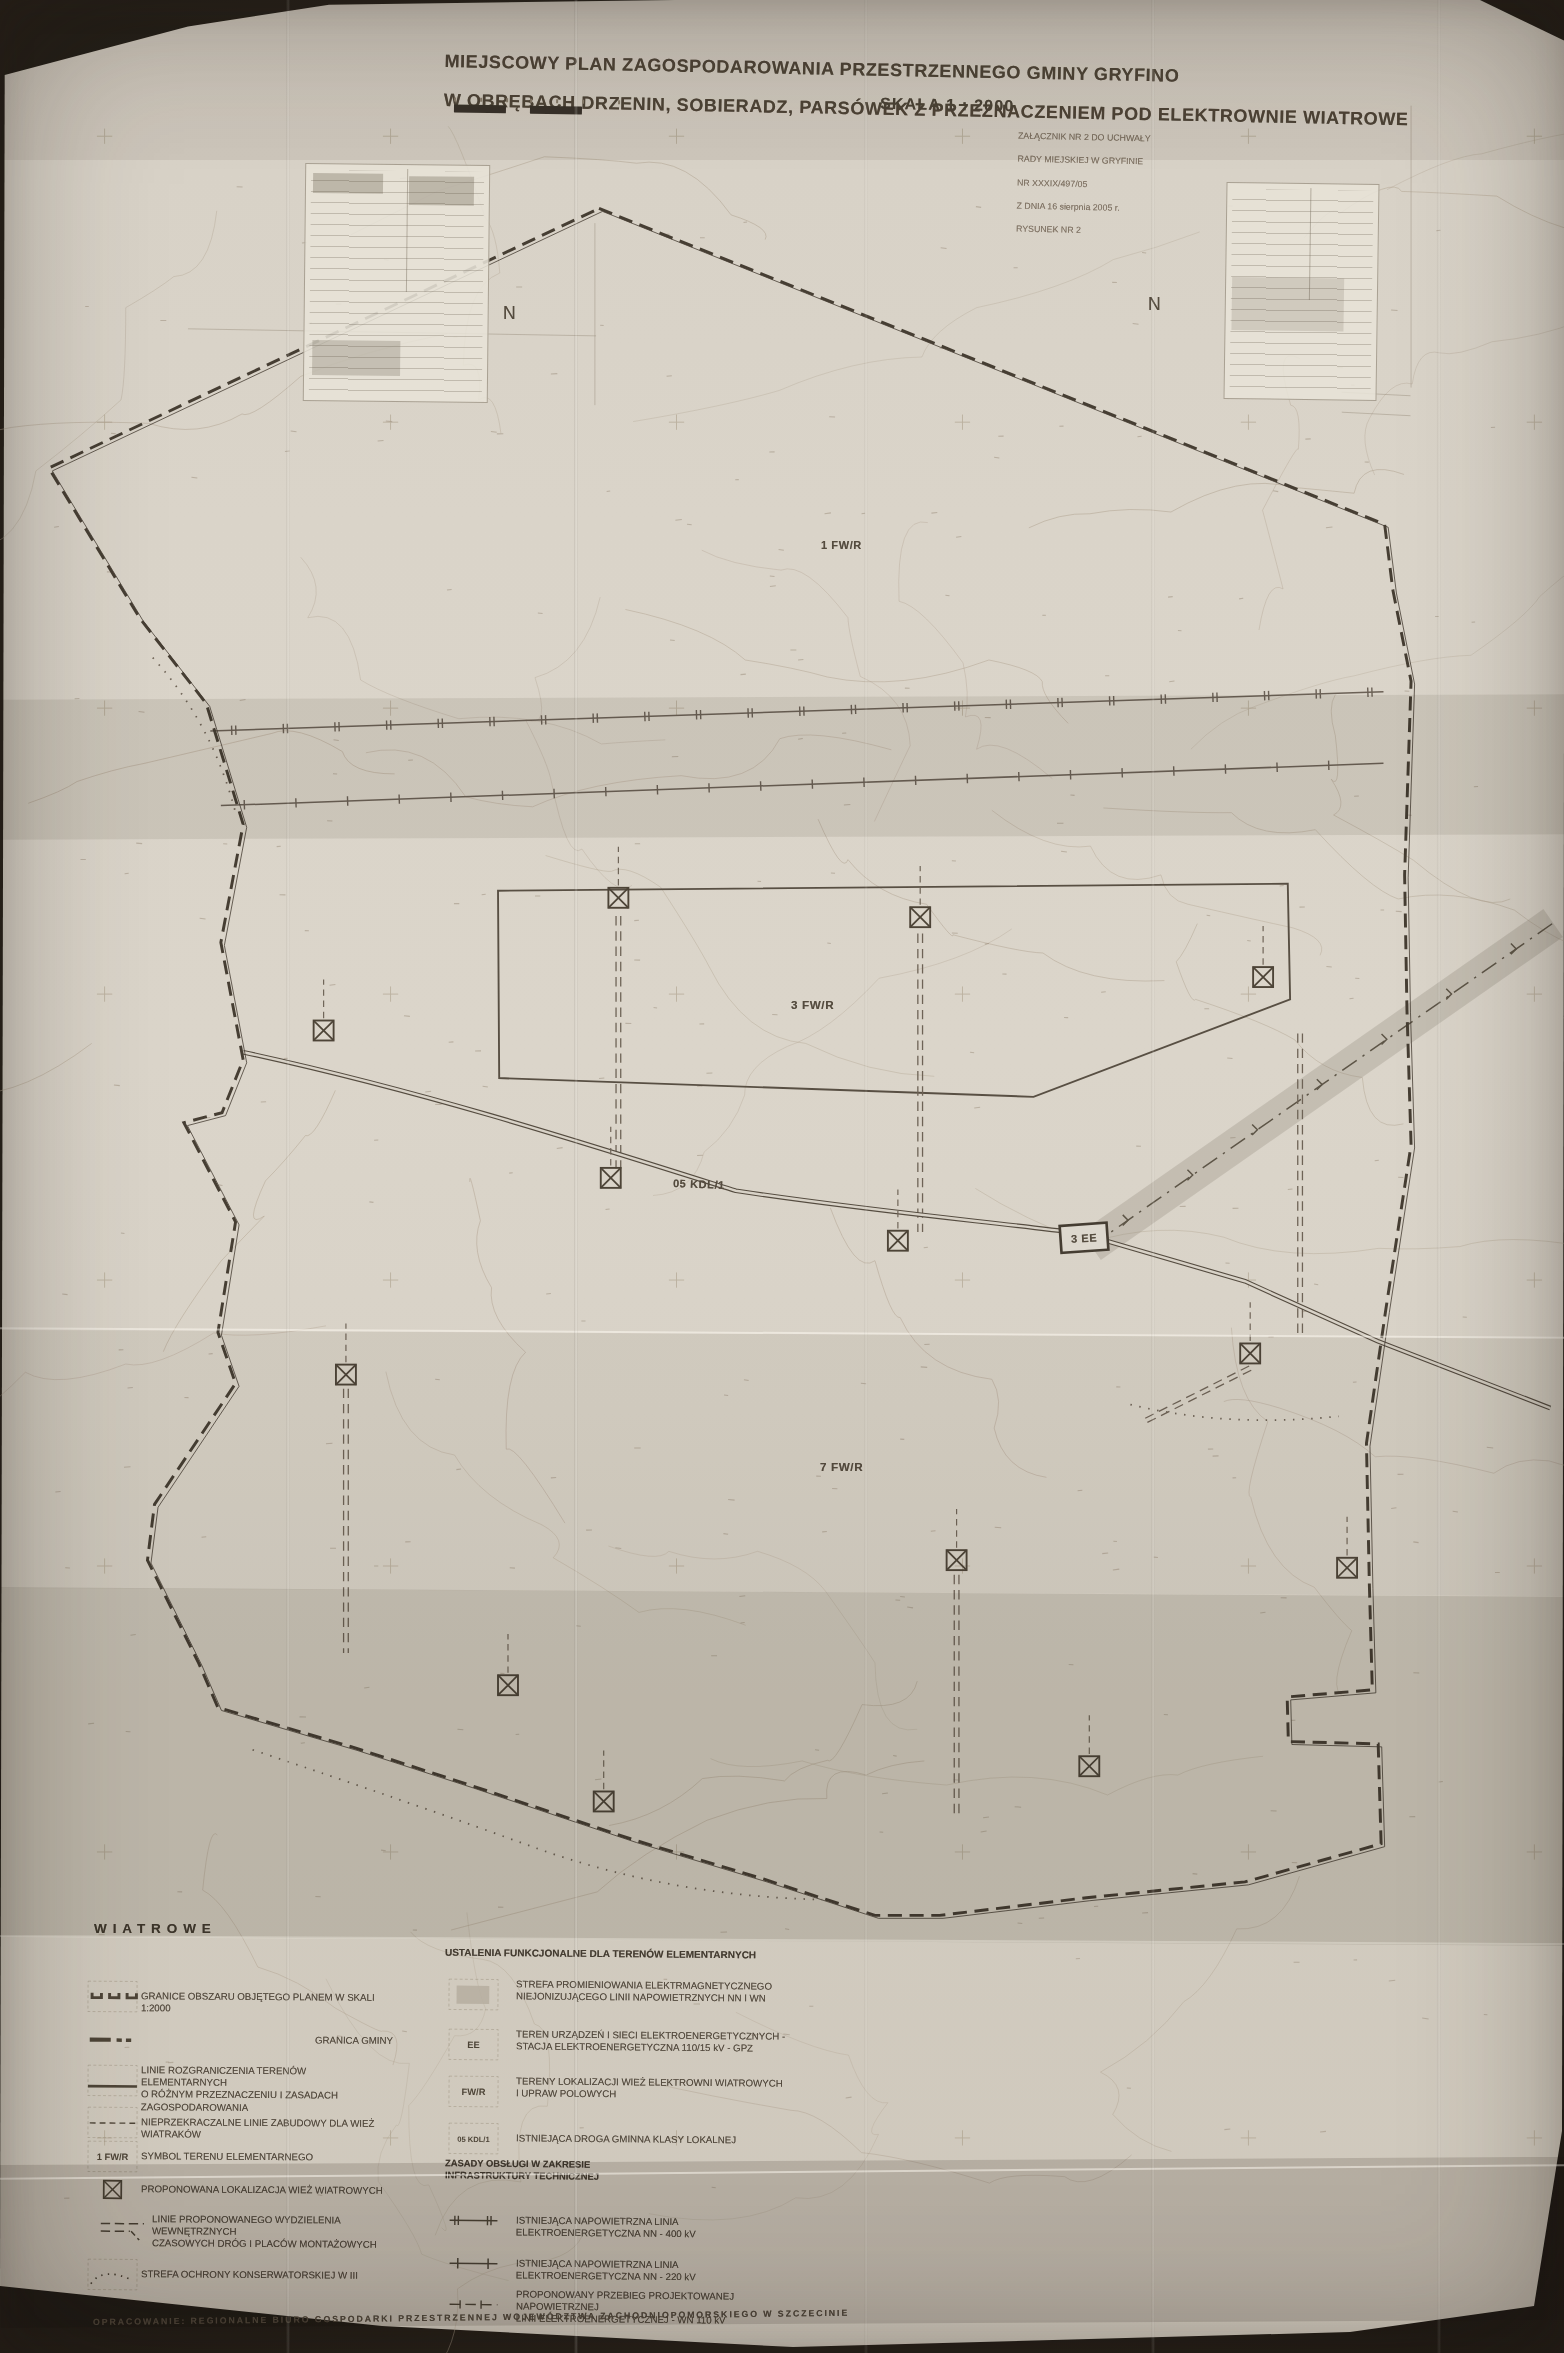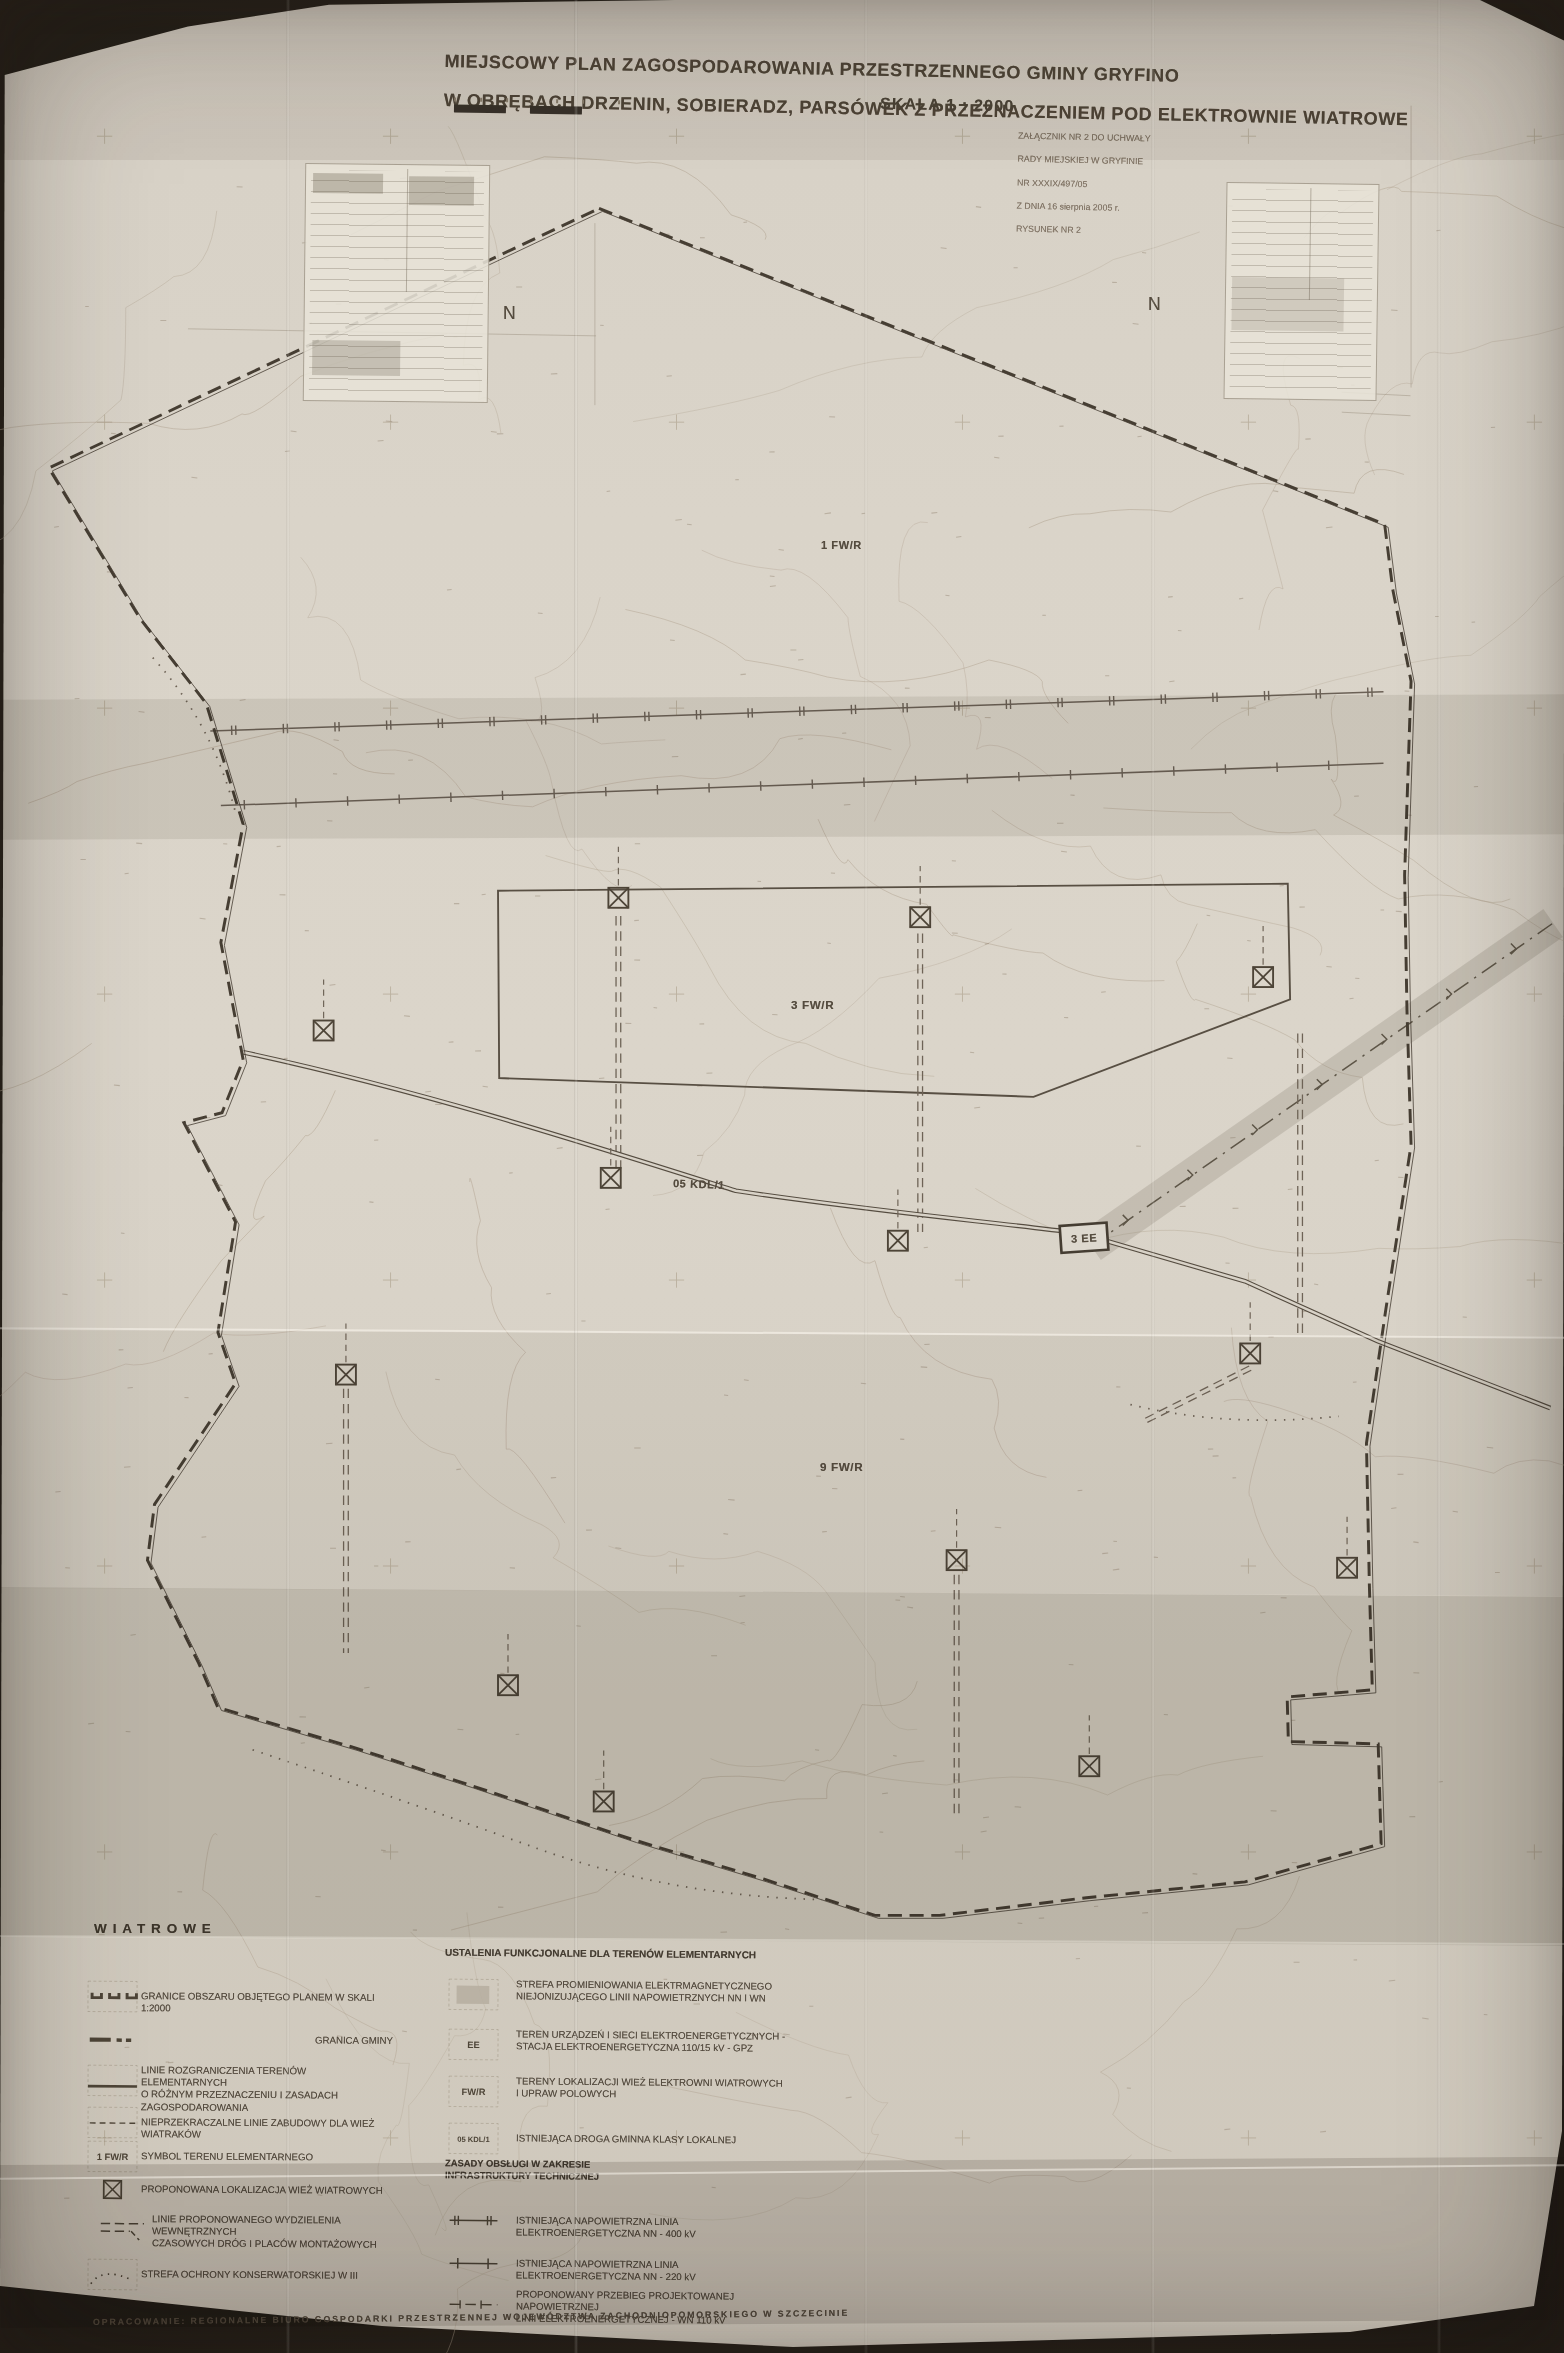--- a/index.html
+++ b/index.html
@@ -752,21 +752,21 @@
   </div>
 <div class="abs lbl legend-head" id="legend-right-header1" style="left:445px;top:1948px;font-size:10px;transform:rotate(.5deg);">USTALENIA FUNKCJONALNE DLA TERENÓW ELEMENTARNYCH</div>
 <div class="abs lbl legend-head" id="legend-right-header2" style="left:445px;top:2158px;font-size:9.4px;transform:rotate(.6deg);">ZASADY OBSŁUGI W ZAKRESIE
 INFRASTRUKTURY TECHNICZNEJ</div>
 
 <div id="credit-line" class="abs lbl">OPRACOWANIE:  REGIONALNE  BIURO  GOSPODARKI  PRZESTRZENNEJ  WOJEWÓDZTWA  ZACHODNIOPOMORSKIEGO  W  SZCZECINIE</div>
 
 <div id="map-labels">
     <div class="lbl" style="left: 821px; top: 539px; font-size: 11px; font-weight: bold; letter-spacing: 0.6px; transform: rotate(0deg); color: rgb(84, 75, 62);">1 FW/R</div>
     <div class="lbl" style="left: 791px; top: 998px; font-size: 11.7px; font-weight: bold; letter-spacing: 0.6px; transform: rotate(0deg); color: rgb(84, 75, 62);">3 FW/R</div>
-    <div class="lbl" style="left: 820px; top: 1460px; font-size: 11.7px; font-weight: bold; letter-spacing: 0.6px; transform: rotate(0deg); color: rgb(84, 75, 62);">9 FW/R</div>
+    <div class="lbl" style="left: 820px; top: 1460px; font-size: 11.7px; font-weight: bold; letter-spacing: 0.6px; transform: rotate(0deg); color: rgb(84, 75, 62);">7 FW/R</div>
     <div class="lbl" style="left: 673px; top: 1178px; font-size: 11px; font-weight: bold; letter-spacing: 0.6px; transform: rotate(2deg); color: rgb(84, 75, 62);">05 KDL/1</div>
     <div class="lbl" style="left: 1071px; top: 1232px; font-size: 11px; font-weight: bold; letter-spacing: 0.6px; transform: rotate(-3deg); color: rgb(84, 75, 62);">3 EE</div>
     <div class="lbl" style="left: 503px; top: 303px; font-size: 17.6px; letter-spacing: 0.6px; transform: rotate(0deg); color: rgb(84, 75, 62);">N</div>
     <div class="lbl" style="left: 1148px; top: 294px; font-size: 17.6px; letter-spacing: 0.6px; transform: rotate(0deg); color: rgb(84, 75, 62);">N</div>
   </div>
 
 <div class="shade" style="top:0;height:160px;background:rgba(118,106,90,.10);"></div>
 <div class="shade" style="top:697px;height:140px;background:rgba(110,100,86,.12);transform:rotate(-.2deg);"></div>
 <div class="shade" style="top:1334px;height:258px;background:rgba(110,100,86,.07);transform:rotate(.3deg);"></div>
 <div class="shade" style="top:1592px;height:349px;background:rgba(95,87,74,.17);transform:rotate(.35deg);"></div>

